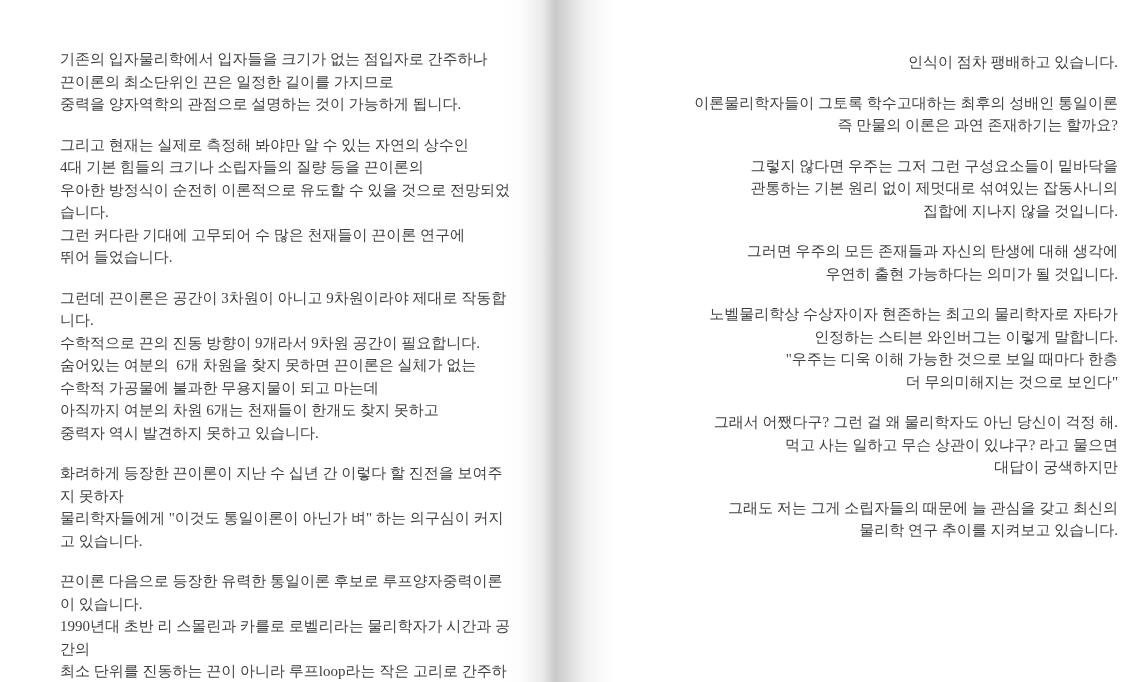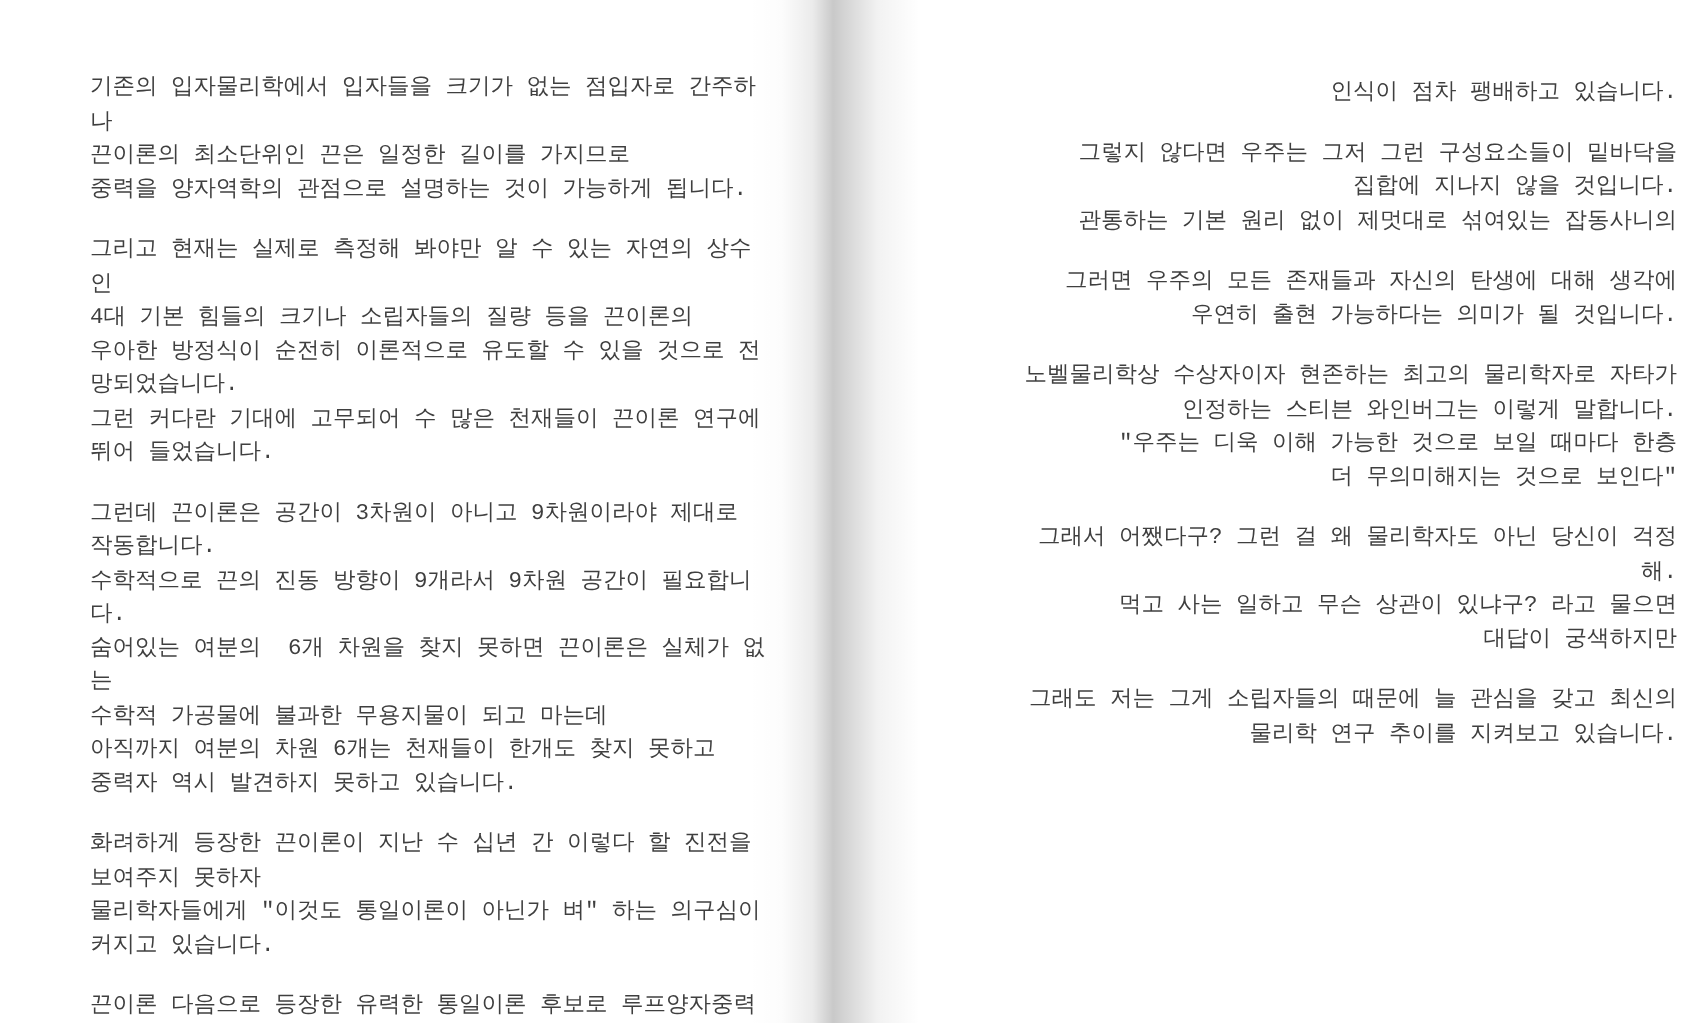--- a/index.html
+++ b/index.html
@@ -34,21 +34,20 @@
   .page-right {
     left: 668px;
     top: 51px;
     width: 450px;
   }
   .para {
     margin: 0 0 18px 0;
   }
   .line {
     white-space: pre-wrap;
-    font-family: Liberation Mono, monospace;
   }
   .gutter-shadow {
     position: absolute;
     left: 498px;
     top: 0;
     width: 115px;
     height: 682px;
     pointer-events: none;
     background: linear-gradient(
       to right,
@@ -96,23 +95,27 @@
         <div class="line">1990년대 초반 리 스몰린과 카를로 로벨리라는 물리학자가 시간과 공간의</div>
         <div class="line">최소 단위를 진동하는 끈이 아니라 루프loop라는 작은 고리로 간주하면</div>
       </div>
     </div>
   <div class="gutter-shadow"></div>
   <div class="page page-right" style="color: rgb(63, 63, 63); text-align: right;">
       <div class="para">
         <div class="line">인식이 점차 팽배하고 있습니다.</div>
       </div>
       <div class="para">
+        <div class="line">이론물리학자들이 그토록 학수고대하는 최후의 성배인 통일이론</div>
+        <div class="line">즉 만물의 이론은 과연 존재하기는 할까요?</div>
+      </div>
+      <div class="para">
         <div class="line">그렇지 않다면 우주는 그저 그런 구성요소들이 밑바닥을</div>
+        <div class="line">관통하는 기본 원리 없이 제멋대로 섞여있는 잡동사니의</div>
         <div class="line">집합에 지나지 않을 것입니다.</div>
-        <div class="line">관통하는 기본 원리 없이 제멋대로 섞여있는 잡동사니의</div>
       </div>
       <div class="para">
         <div class="line">그러면 우주의 모든 존재들과 자신의 탄생에 대해 생각에</div>
         <div class="line">우연히 출현 가능하다는 의미가 될 것입니다.</div>
       </div>
       <div class="para">
         <div class="line">노벨물리학상 수상자이자 현존하는 최고의 물리학자로 자타가</div>
         <div class="line">인정하는 스티븐 와인버그는 이렇게 말합니다.</div>
         <div class="line">"우주는 디욱 이해 가능한 것으로 보일 때마다 한층</div>
         <div class="line">더 무의미해지는 것으로 보인다"</div>

